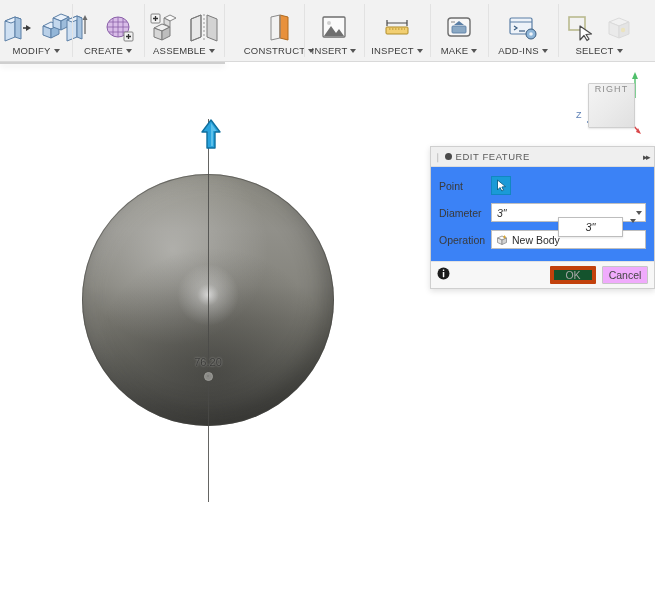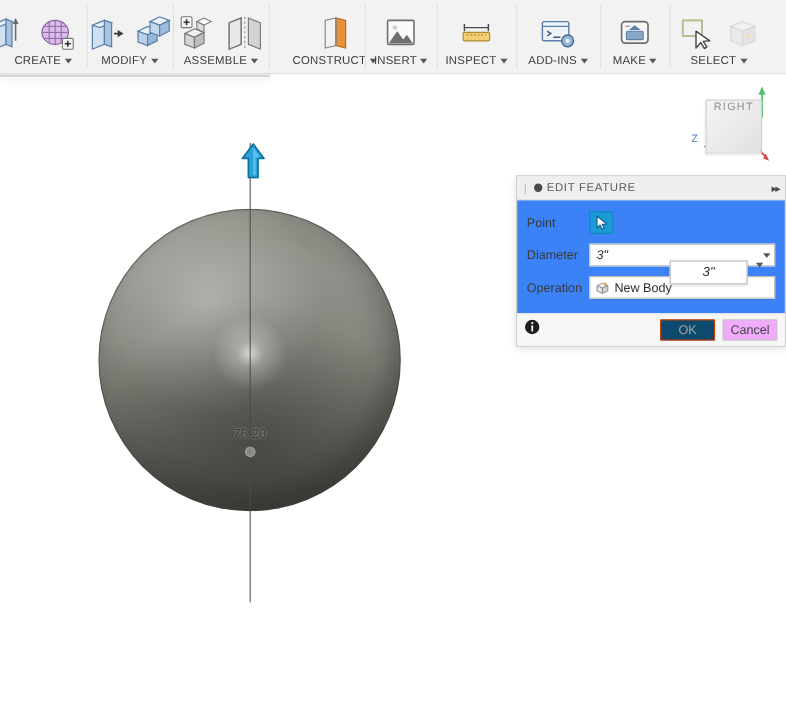--- a/index.html
+++ b/index.html
@@ -331,78 +331,78 @@
     min-width: 46px;
     font-size: 10.5px;
     display: flex;
     align-items: center;
     justify-content: center;
     box-sizing: border-box;
     margin-left: 6px;
     border-radius: 1px;
   }
   #ok-button {
-    background: #0c4a6e;
-    border: 1px solid #c2410c;
+    background: #14532d;
+    border: 4px solid #c2410c;
     color: #a6a6a6;
   }
   #cancel-button {
     background: #f0abfc;
     border: 1px solid #c6c6c6;
     color: #444;
   }
 </style>
 </head>
 <body>
 
 <div id="toolbar">
+
+  <div class="tb-group" style="width:72px;">
+    <div class="tb-icons">
+      <svg class="tb-icon" viewBox="0 0 34 34">
+        <path d="M5 11 L15 7 L15 27 L5 31 Z" fill="#cfe0f2" stroke="#5b7fa6" stroke-width="1"></path>
+        <path d="M5 11 L15 7 L21 9 L11 13 Z" fill="#eaf2fb" stroke="#5b7fa6" stroke-width="1"></path>
+        <path d="M15 7 L21 9 L21 29 L15 27 Z" fill="#a8c4e0" stroke="#5b7fa6" stroke-width="1"></path>
+        <path d="M23 18 h6" stroke="#3b3b3b" stroke-width="1.6"></path>
+        <path d="M31 18 L26 15 L26 21 Z" fill="#3b3b3b"></path>
+      </svg>
+      <svg class="tb-icon" viewBox="0 0 34 34">
+        <path d="M4 16 L12 12 L20 15 L12 19 Z" fill="#e6effa" stroke="#5b7fa6" stroke-width="1"></path>
+        <path d="M4 16 L12 19 L12 28 L4 25 Z" fill="#b9d0e8" stroke="#5b7fa6" stroke-width="1"></path>
+        <path d="M12 19 L20 15 L20 24 L12 28 Z" fill="#93b6d8" stroke="#5b7fa6" stroke-width="1"></path>
+        <path d="M14 8 L22 4 L30 7 L22 11 Z" fill="#eaf2fb" stroke="#5b7fa6" stroke-width="1"></path>
+        <path d="M14 8 L22 11 L22 20 L14 17 Z" fill="#c3d7ed" stroke="#5b7fa6" stroke-width="1"></path>
+        <path d="M22 11 L30 7 L30 16 L22 20 Z" fill="#9dbcdb" stroke="#5b7fa6" stroke-width="1"></path>
+      </svg>
+    </div>
+    <div class="tb-label">
+      <span>MODIFY</span>
+      <i class="caret"></i>
+    </div>
+  </div>
 
   <div class="tb-group" style="width:72px;">
     <div class="tb-icons">
       <svg class="tb-icon" viewBox="0 0 34 34" style="margin-left:-18px;">
         <path d="M4 10 L14 6 L14 27 L4 31 Z" fill="#cfe0f2" stroke="#5b7fa6" stroke-width="1"></path>
         <path d="M4 10 L14 6 L19 8 L9 12 Z" fill="#e8f1fa" stroke="#5b7fa6" stroke-width="1"></path>
         <path d="M14 6 L19 8 L19 29 L14 27 Z" fill="#a8c4e0" stroke="#5b7fa6" stroke-width="1"></path>
         <path d="M22 24 L22 8" stroke="#6b6b6b" stroke-width="1.3"></path>
         <path d="M22 5 L19.5 10 L24.5 10 Z" fill="#6b6b6b"></path>
       </svg>
       <svg class="tb-icon" viewBox="0 0 34 34">
         <ellipse cx="16" cy="17" rx="11" ry="10" fill="#d9bde8" stroke="#8a5fa8" stroke-width="1"></ellipse>
         <path d="M5 17 h22 M7 12 h18 M7 22 h18" stroke="#8a5fa8" stroke-width="0.8" fill="none"></path>
         <path d="M16 7 v20 M11 8 v18 M21 8 v18" stroke="#8a5fa8" stroke-width="0.8" fill="none"></path>
         <rect x="22" y="22" width="9" height="9" rx="1" fill="#f2f2f2" stroke="#777" stroke-width="0.9"></rect>
         <path d="M26.5 24 v5 M24 26.5 h5" stroke="#333" stroke-width="1.3"></path>
       </svg>
     </div>
     <div class="tb-label">
       <span>CREATE</span>
-      <i class="caret"></i>
-    </div>
-  </div>
-
-  <div class="tb-group" style="width:72px;">
-    <div class="tb-icons">
-      <svg class="tb-icon" viewBox="0 0 34 34">
-        <path d="M5 11 L15 7 L15 27 L5 31 Z" fill="#cfe0f2" stroke="#5b7fa6" stroke-width="1"></path>
-        <path d="M5 11 L15 7 L21 9 L11 13 Z" fill="#eaf2fb" stroke="#5b7fa6" stroke-width="1"></path>
-        <path d="M15 7 L21 9 L21 29 L15 27 Z" fill="#a8c4e0" stroke="#5b7fa6" stroke-width="1"></path>
-        <path d="M23 18 h6" stroke="#3b3b3b" stroke-width="1.6"></path>
-        <path d="M31 18 L26 15 L26 21 Z" fill="#3b3b3b"></path>
-      </svg>
-      <svg class="tb-icon" viewBox="0 0 34 34">
-        <path d="M4 16 L12 12 L20 15 L12 19 Z" fill="#e6effa" stroke="#5b7fa6" stroke-width="1"></path>
-        <path d="M4 16 L12 19 L12 28 L4 25 Z" fill="#b9d0e8" stroke="#5b7fa6" stroke-width="1"></path>
-        <path d="M12 19 L20 15 L20 24 L12 28 Z" fill="#93b6d8" stroke="#5b7fa6" stroke-width="1"></path>
-        <path d="M14 8 L22 4 L30 7 L22 11 Z" fill="#eaf2fb" stroke="#5b7fa6" stroke-width="1"></path>
-        <path d="M14 8 L22 11 L22 20 L14 17 Z" fill="#c3d7ed" stroke="#5b7fa6" stroke-width="1"></path>
-        <path d="M22 11 L30 7 L30 16 L22 20 Z" fill="#9dbcdb" stroke="#5b7fa6" stroke-width="1"></path>
-      </svg>
-    </div>
-    <div class="tb-label">
-      <span>MODIFY</span>
       <i class="caret"></i>
     </div>
   </div>
 
   <div class="tb-group" style="width:80px;">
     <div class="tb-icons">
       <svg class="tb-icon" viewBox="0 0 34 34">
         <path d="M6 18 L14 14 L22 17 L14 21 Z" fill="#f0f0f0" stroke="#7a7a7a" stroke-width="1"></path>
         <path d="M6 18 L14 21 L14 30 L6 27 Z" fill="#d6d6d6" stroke="#7a7a7a" stroke-width="1"></path>
         <path d="M14 21 L22 17 L22 26 L14 30 Z" fill="#bdbdbd" stroke="#7a7a7a" stroke-width="1"></path>
@@ -459,48 +459,48 @@
         <rect x="6" y="17" width="22" height="7" rx="1" fill="#f2cf72" stroke="#b08c28" stroke-width="1"></rect>
         <path d="M9 19 h16" stroke="#b08c28" stroke-width="1" stroke-dasharray="1.5 1.5"></path>
       </svg>
     </div>
     <div class="tb-label">
       <span>INSPECT</span>
       <i class="caret"></i>
     </div>
   </div>
 
+  <div class="tb-group" style="width:58px;">
+    <div class="tb-icons">
+      <svg class="tb-icon" viewBox="0 0 34 34">
+        <rect x="6" y="8" width="22" height="18" rx="3" fill="#f7f7f7" stroke="#6e6e6e" stroke-width="1.4"></rect>
+        <rect x="10" y="16" width="14" height="7" rx="1" fill="#8aa8c4" stroke="#5b7fa6" stroke-width="0.9"></rect>
+        <path d="M12 15 L17 11 L22 15 Z" fill="#5b7fa6"></path>
+        <path d="M9 12 h4" stroke="#9a9a9a" stroke-width="1.2"></path>
+      </svg>
+    </div>
+    <div class="tb-label">
+      <span>MAKE</span>
+      <i class="caret"></i>
+    </div>
+  </div>
+
   <div class="tb-group" style="width:70px;">
     <div class="tb-icons">
       <svg class="tb-icon" viewBox="0 0 34 34">
         <rect x="4" y="8" width="22" height="16" rx="1.5" fill="#eef3f9" stroke="#5b7fa6" stroke-width="1.2"></rect>
         <path d="M4 12 h22" stroke="#5b7fa6" stroke-width="1"></path>
         <path d="M8 16 L11 18 L8 20" stroke="#3b5d80" stroke-width="1.2" fill="none"></path>
         <path d="M13 21 h6" stroke="#3b5d80" stroke-width="1.2"></path>
         <circle cx="25" cy="24" r="5" fill="#8fb6d8" stroke="#3b5d80" stroke-width="1"></circle>
         <circle cx="25" cy="24" r="1.8" fill="#eef3f9"></circle>
       </svg>
     </div>
     <div class="tb-label">
       <span>ADD-INS</span>
-      <i class="caret"></i>
-    </div>
-  </div>
-
-  <div class="tb-group" style="width:58px;">
-    <div class="tb-icons">
-      <svg class="tb-icon" viewBox="0 0 34 34">
-        <rect x="6" y="8" width="22" height="18" rx="3" fill="#f7f7f7" stroke="#6e6e6e" stroke-width="1.4"></rect>
-        <rect x="10" y="16" width="14" height="7" rx="1" fill="#8aa8c4" stroke="#5b7fa6" stroke-width="0.9"></rect>
-        <path d="M12 15 L17 11 L22 15 Z" fill="#5b7fa6"></path>
-        <path d="M9 12 h4" stroke="#9a9a9a" stroke-width="1.2"></path>
-      </svg>
-    </div>
-    <div class="tb-label">
-      <span>MAKE</span>
       <i class="caret"></i>
     </div>
   </div>
 
   <div class="tb-group" style="width:82px;">
     <div class="tb-icons">
       <svg class="tb-icon" viewBox="0 0 34 34">
         <rect x="6" y="7" width="16" height="13" fill="none" stroke="#b9ba8e" stroke-width="1.6"></rect>
         <path d="M17 16 L17 30 L21 25.5 L24 30.5 L26 29 L23 24.5 L28.5 24 Z" fill="#ffffff" stroke="#4a4a4a" stroke-width="1.2" stroke-linejoin="round"></path>
       </svg>

